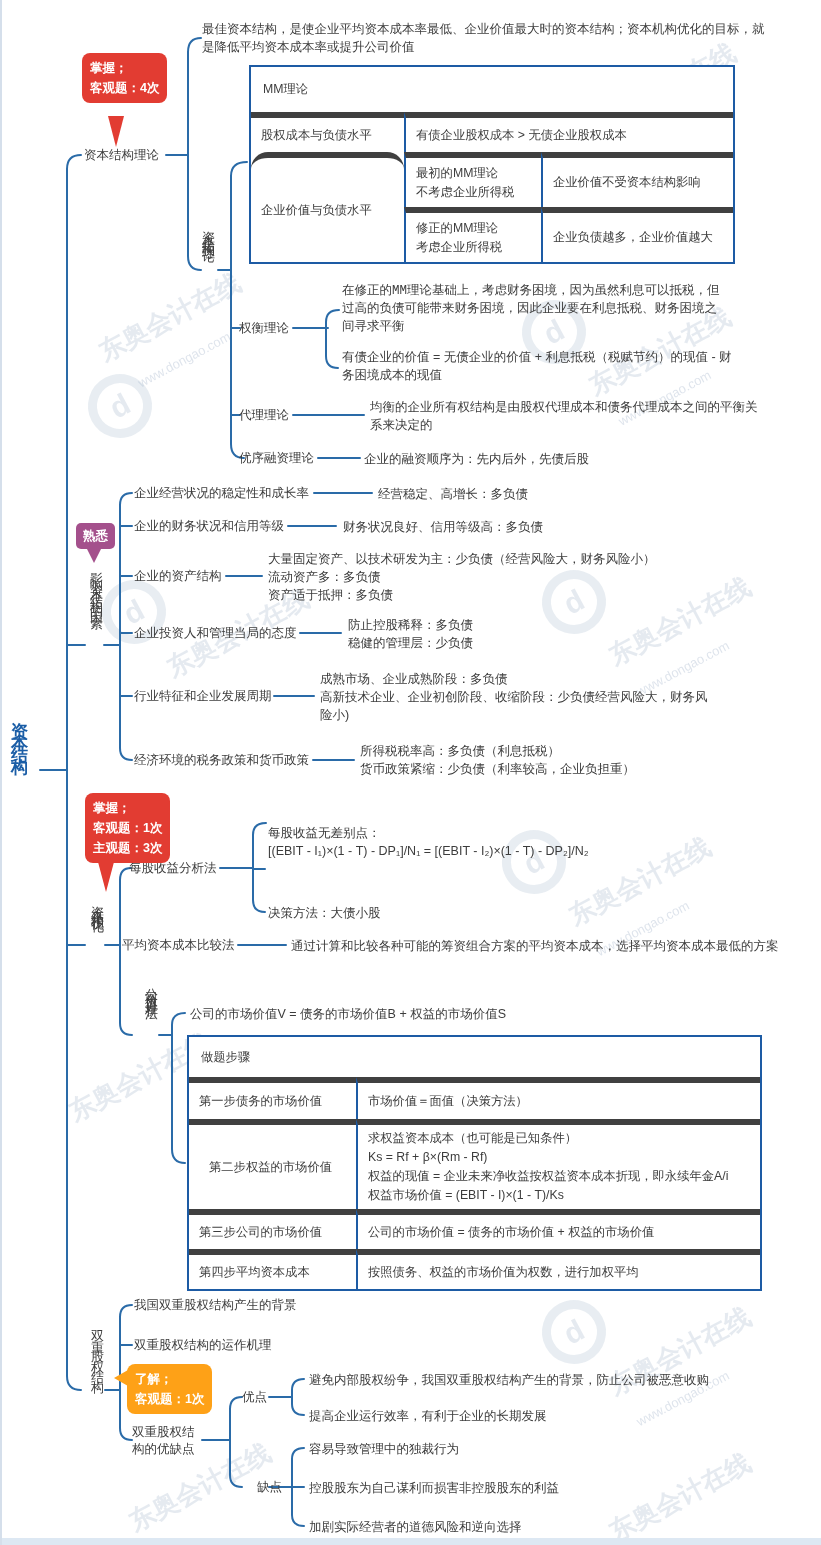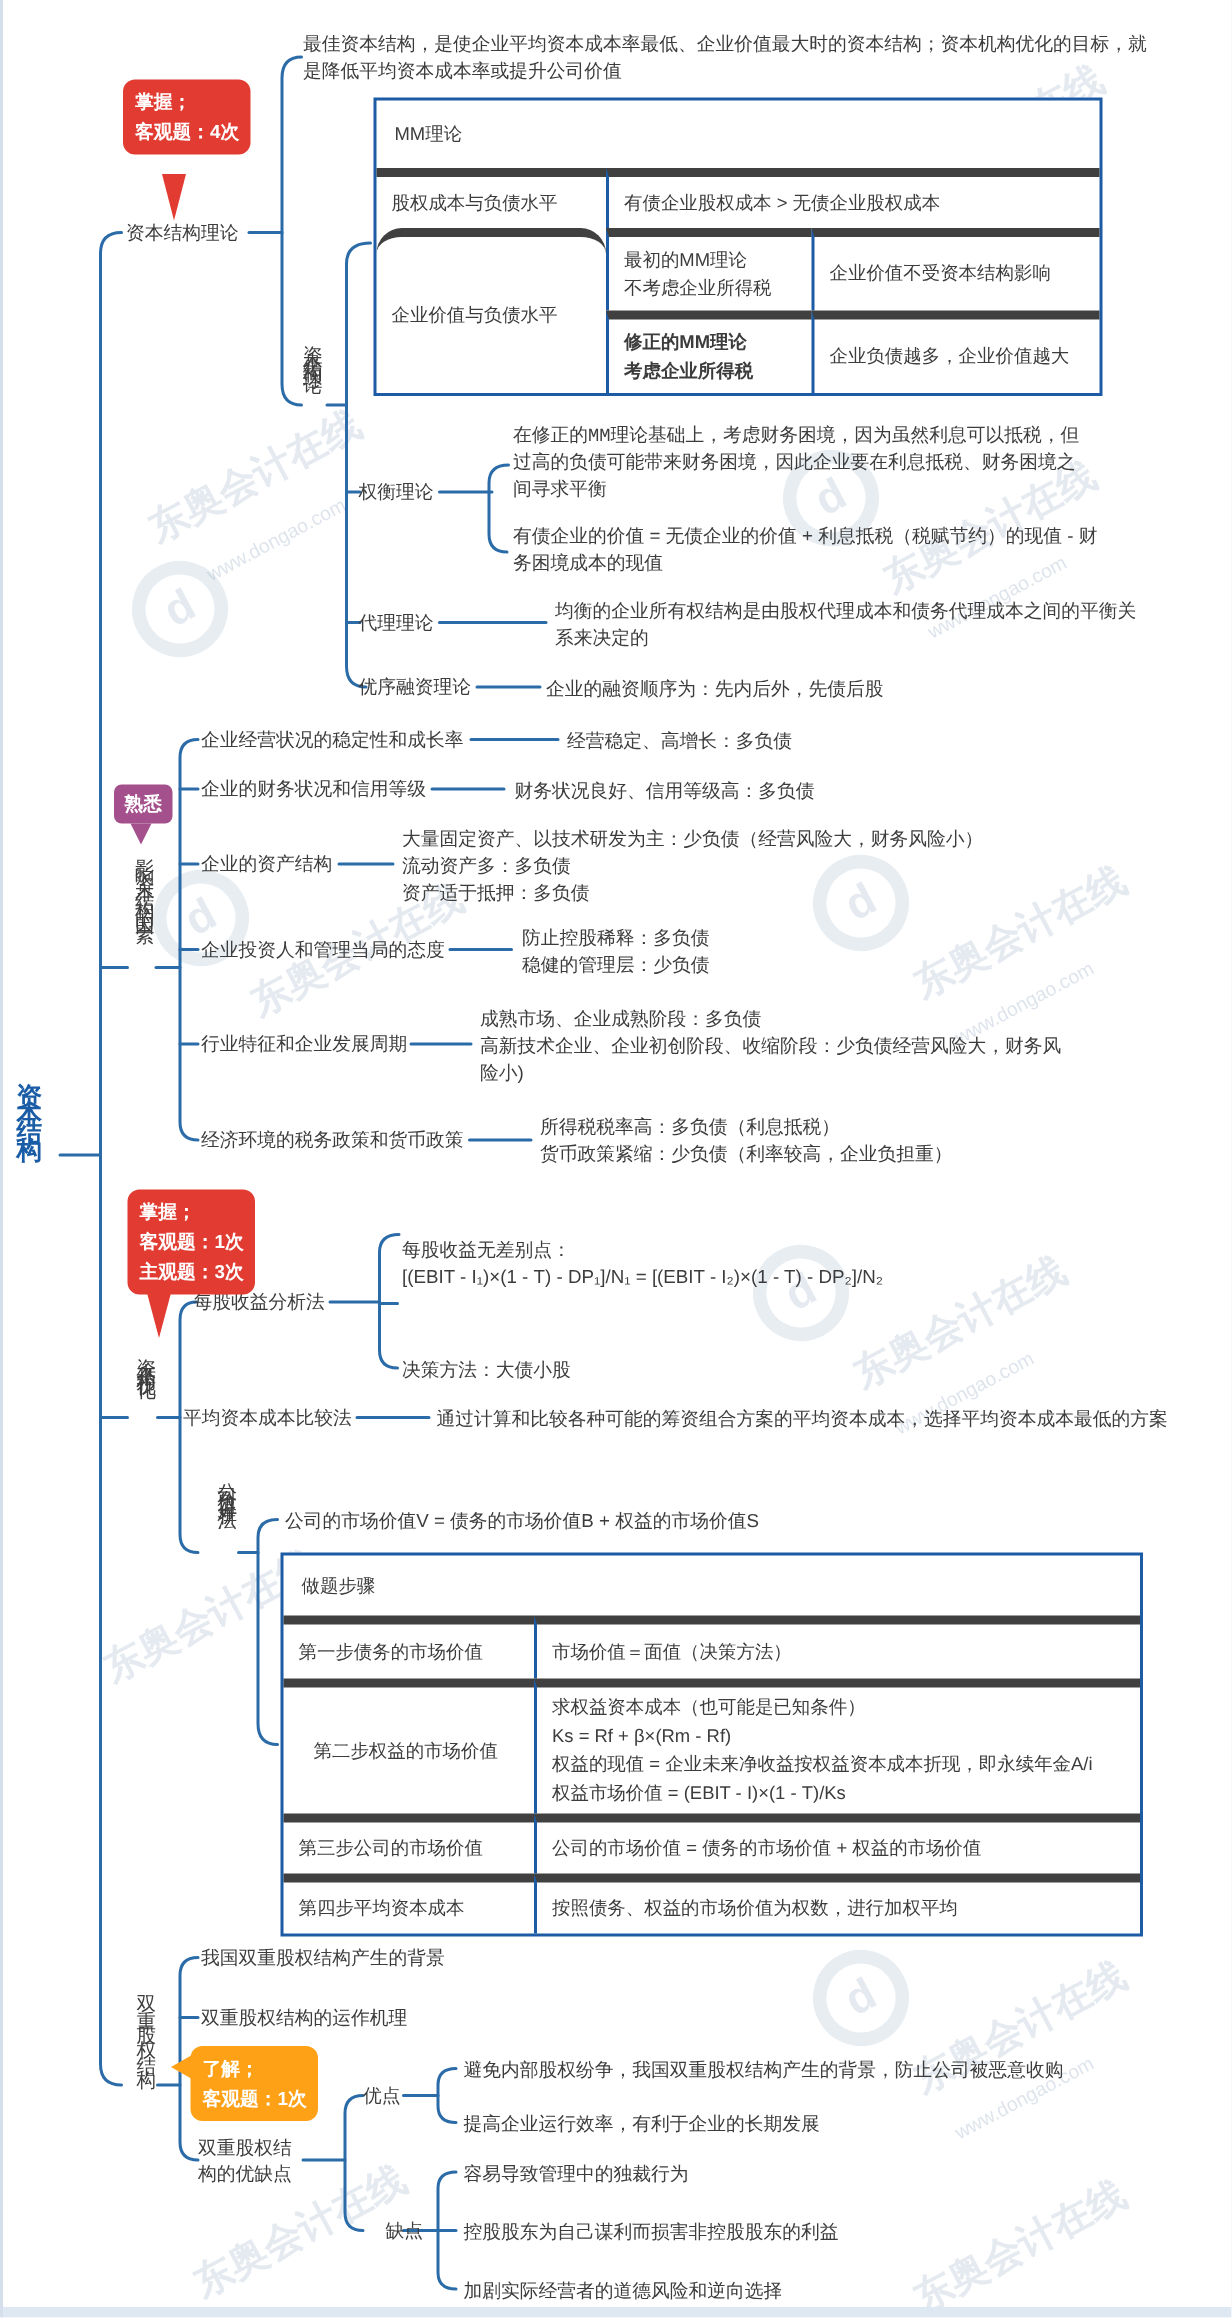--- a/index.html
+++ b/index.html
@@ -147,21 +147,21 @@
   <div class="vlabel" style="left:197px;top:220px;letter-spacing:4px;">资本结构理论</div>
 
   <div class="tbl" style="left:247px;top:65px;width:486px;grid-template-columns:153px 137px 1fr;grid-template-rows:45px 40px 55px 55px;">
     <div class="cell" style="grid-column:1/4;grid-row:1;padding-left:12px;border-radius:13px;">MM理论</div>
     <div class="cell bt" style="grid-column:1;grid-row:2;">股权成本与负债水平</div>
     <div class="cell bt bl" style="grid-column:2/4;grid-row:2;">有债企业股权成本 &gt; 无债企业股权成本</div>
     <div class="cell bt" style="grid-column:1;grid-row:3/5;border-radius:17px;">企业价值与负债水平</div>
     <div class="cell bt bl" style="grid-column:2;grid-row:3;">最初的MM理论
 不考虑企业所得税</div>
     <div class="cell bt bl" style="grid-column:3;grid-row:3;">企业价值不受资本结构影响</div>
-    <div class="cell bt bl" style="grid-column:2;grid-row:4;font-weight:bold;">修正的MM理论
+    <div class="cell bt bl" style="grid-column:2;grid-row:4;">修正的MM理论
 考虑企业所得税</div>
     <div class="cell bt bl" style="grid-column:3;grid-row:4;">企业负债越多，企业价值越大</div>
   </div>
 
   <div class="node" style="left:237px;top:320px;">权衡理论</div>
   <div class="note" style="left:340px;top:282px;width:378px;font-family:Liberation Mono, monospace;">在修正的MM理论基础上，考虑财务困境，因为虽然利息可以抵税，但过高的负债可能带来财务困境，因此企业要在利息抵税、财务困境之间寻求平衡</div>
   <div class="note" style="left:340px;top:348px;width:390px;">有债企业的价值 = 无债企业的价值 + 利息抵税（税赋节约）的现值 - 财务困境成本的现值</div>
 
   <div class="node" style="left:237px;top:407px;">代理理论</div>
   <div class="note" style="left:368px;top:398px;width:390px;">均衡的企业所有权结构是由股权代理成本和债务代理成本之间的平衡关系来决定的</div>

